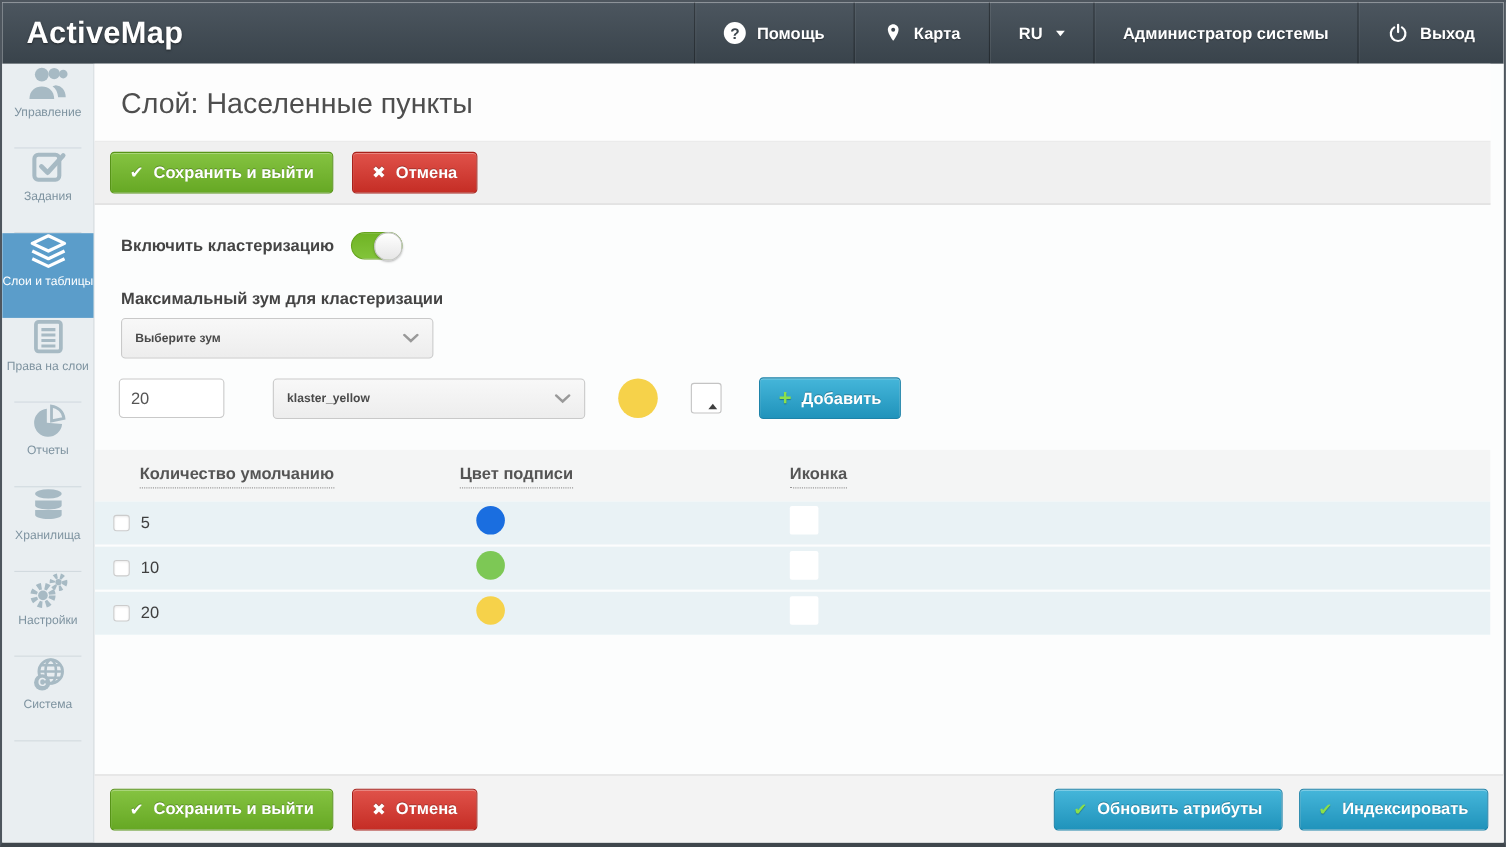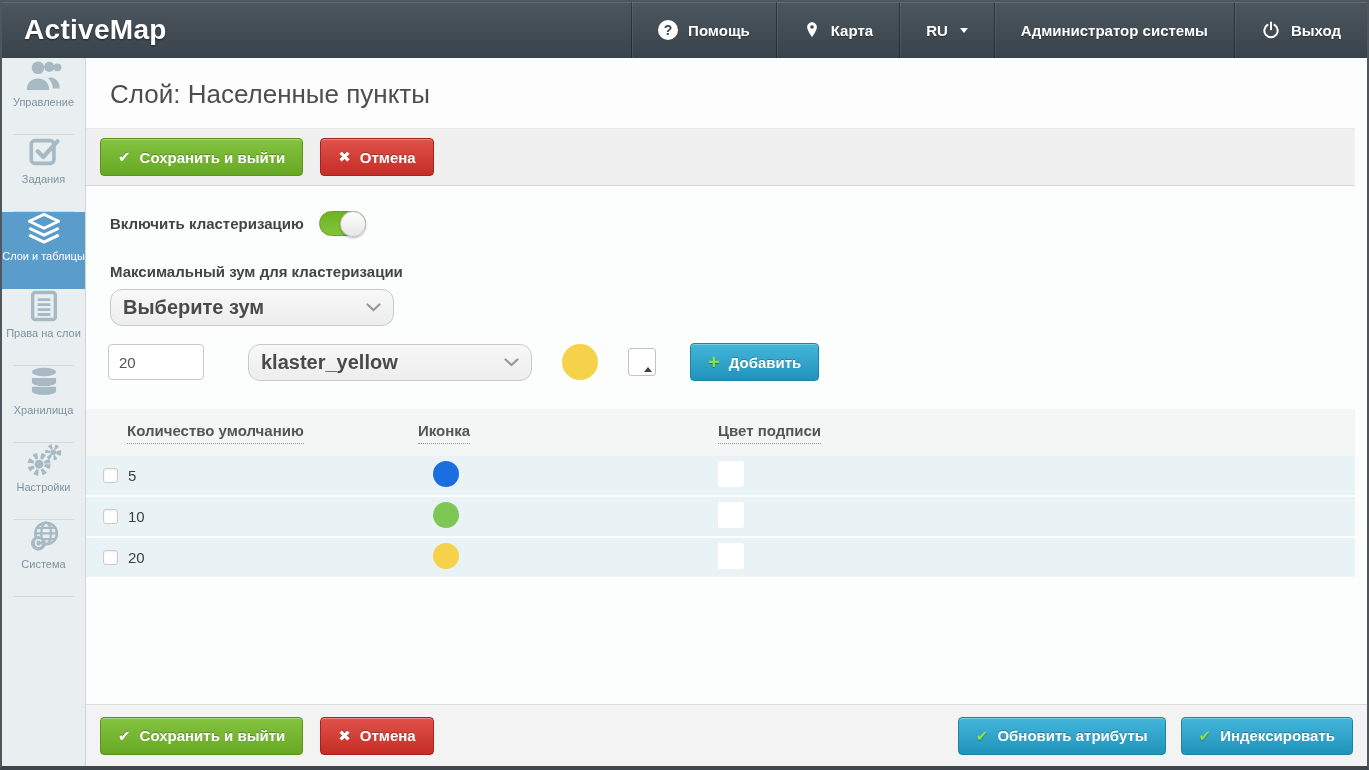--- a/index.html
+++ b/index.html
@@ -98,22 +98,22 @@
   .toggle { width:47px; height:25px; border-radius:13px; position:relative; cursor:pointer;
             background:linear-gradient(#6fb324,#82c43a); border:1px solid #66a51e; }
   .toggle .knob {
     position:absolute; right:-1px; top:-1px; width:26px; height:26px; border-radius:50%;
     background:linear-gradient(#ffffff,#e6e6e6); border:1px solid #c6c6c6;
     box-shadow:0 1px 2px rgba(0,0,0,.3);
   }
   .maxzoom-label { margin:27px 0 0 24px; }
   .select {
     height:37px; background:linear-gradient(#f8f8f8,#ededed); border:1px solid #c9c9c9;
-    border-radius:12px; display:flex; align-items:center; justify-content:space-between;
-    padding:0 12px; font-size:20px; font-weight:bold; color:#4a4a4a; cursor:pointer;
+    border-radius:4px; display:flex; align-items:center; justify-content:space-between;
+    padding:0 12px; font-size:11px; font-weight:bold; color:#4a4a4a; cursor:pointer;
   }
   .zoom-select { width:284px; margin:9px 0 0 24px; }
   .add-row { display:flex; align-items:center; margin:17px 0 0 22px; }
   .count-input {
     width:96px; height:36px; border:1px solid #c9c9c9; border-radius:4px;
     padding:0 10px; font-size:15px; color:#555; font-family:inherit; background:#fff;
   }
   .icon-select { width:284px; margin-left:44px; }
   .circle { border-radius:50%; display:inline-block; }
   .circle-preview { width:36px; height:36px; margin-left:30px; }
@@ -222,20 +222,27 @@
       </div>
 
       <div class="side-item">
         <svg width="34" height="34" viewBox="0 0 24 24" fill="none" stroke="currentColor">
           <rect x="4" y="2.5" width="16" height="19" rx="1.8" stroke-width="2.4"></rect>
           <path d="M7.5 7.5h9M7.5 11h9M7.5 14.5h9M7.5 18h9" stroke-width="2"></path>
         </svg>
         <span class="lbl">Права на слои</span>
       </div>
 
+      <div class="side-item">
+        <svg width="38" height="34" viewBox="0 0 24 24">
+          <path d="M11 4a9 9 0 1 0 9.8 9.8L11 13z" fill="currentColor"></path>
+          <path d="M14 2.2a9 9 0 0 1 8 8l-8 1.6z" fill="none" stroke="currentColor" stroke-width="1.8"></path>
+        </svg>
+        <span class="lbl">Отчеты</span>
+      </div>
 
       <div class="side-item">
         <svg width="38" height="34" viewBox="0 0 24 24" fill="currentColor">
           <ellipse cx="12" cy="4.2" rx="8.5" ry="3"></ellipse>
           <path d="M3.5 8.2h17v3.2c0 1.4-3.8 2.6-8.5 2.6s-8.5-1.2-8.5-2.6z" transform="translate(0,0.2)"></path>
           <path d="M3.5 14h17v3.2c0 1.4-3.8 2.6-8.5 2.6s-8.5-1.2-8.5-2.6z" transform="translate(0,0.6)"></path>
         </svg>
         <span class="lbl">Хранилища</span>
       </div>
 
@@ -312,22 +319,22 @@
           </div>
           <button class="btn btn-blue add-btn">
             <span class="ico">+</span>
             <span>Добавить</span>
           </button>
         </div>
 
         <div class="cluster-table">
           <div class="thead">
             <div class="th th1"><span>Количество умолчанию</span></div>
+            <div class="th th3"><span>Цвет подписи</span></div>
             <div class="th th2"><span>Иконка</span></div>
-            <div class="th th3"><span>Цвет подписи</span></div>
           </div>
 
           <div class="trow">
             <div class="td td1">
               <span class="checkbox"></span>
               <span class="count-text">5</span>
             </div>
             <div class="td td2"><span class="circle circle-row" style="background: rgb(26, 110, 224);"></span></div>
             <div class="td td3"><span class="swatch" style="background: rgb(255, 255, 255);"></span></div>
           </div>

